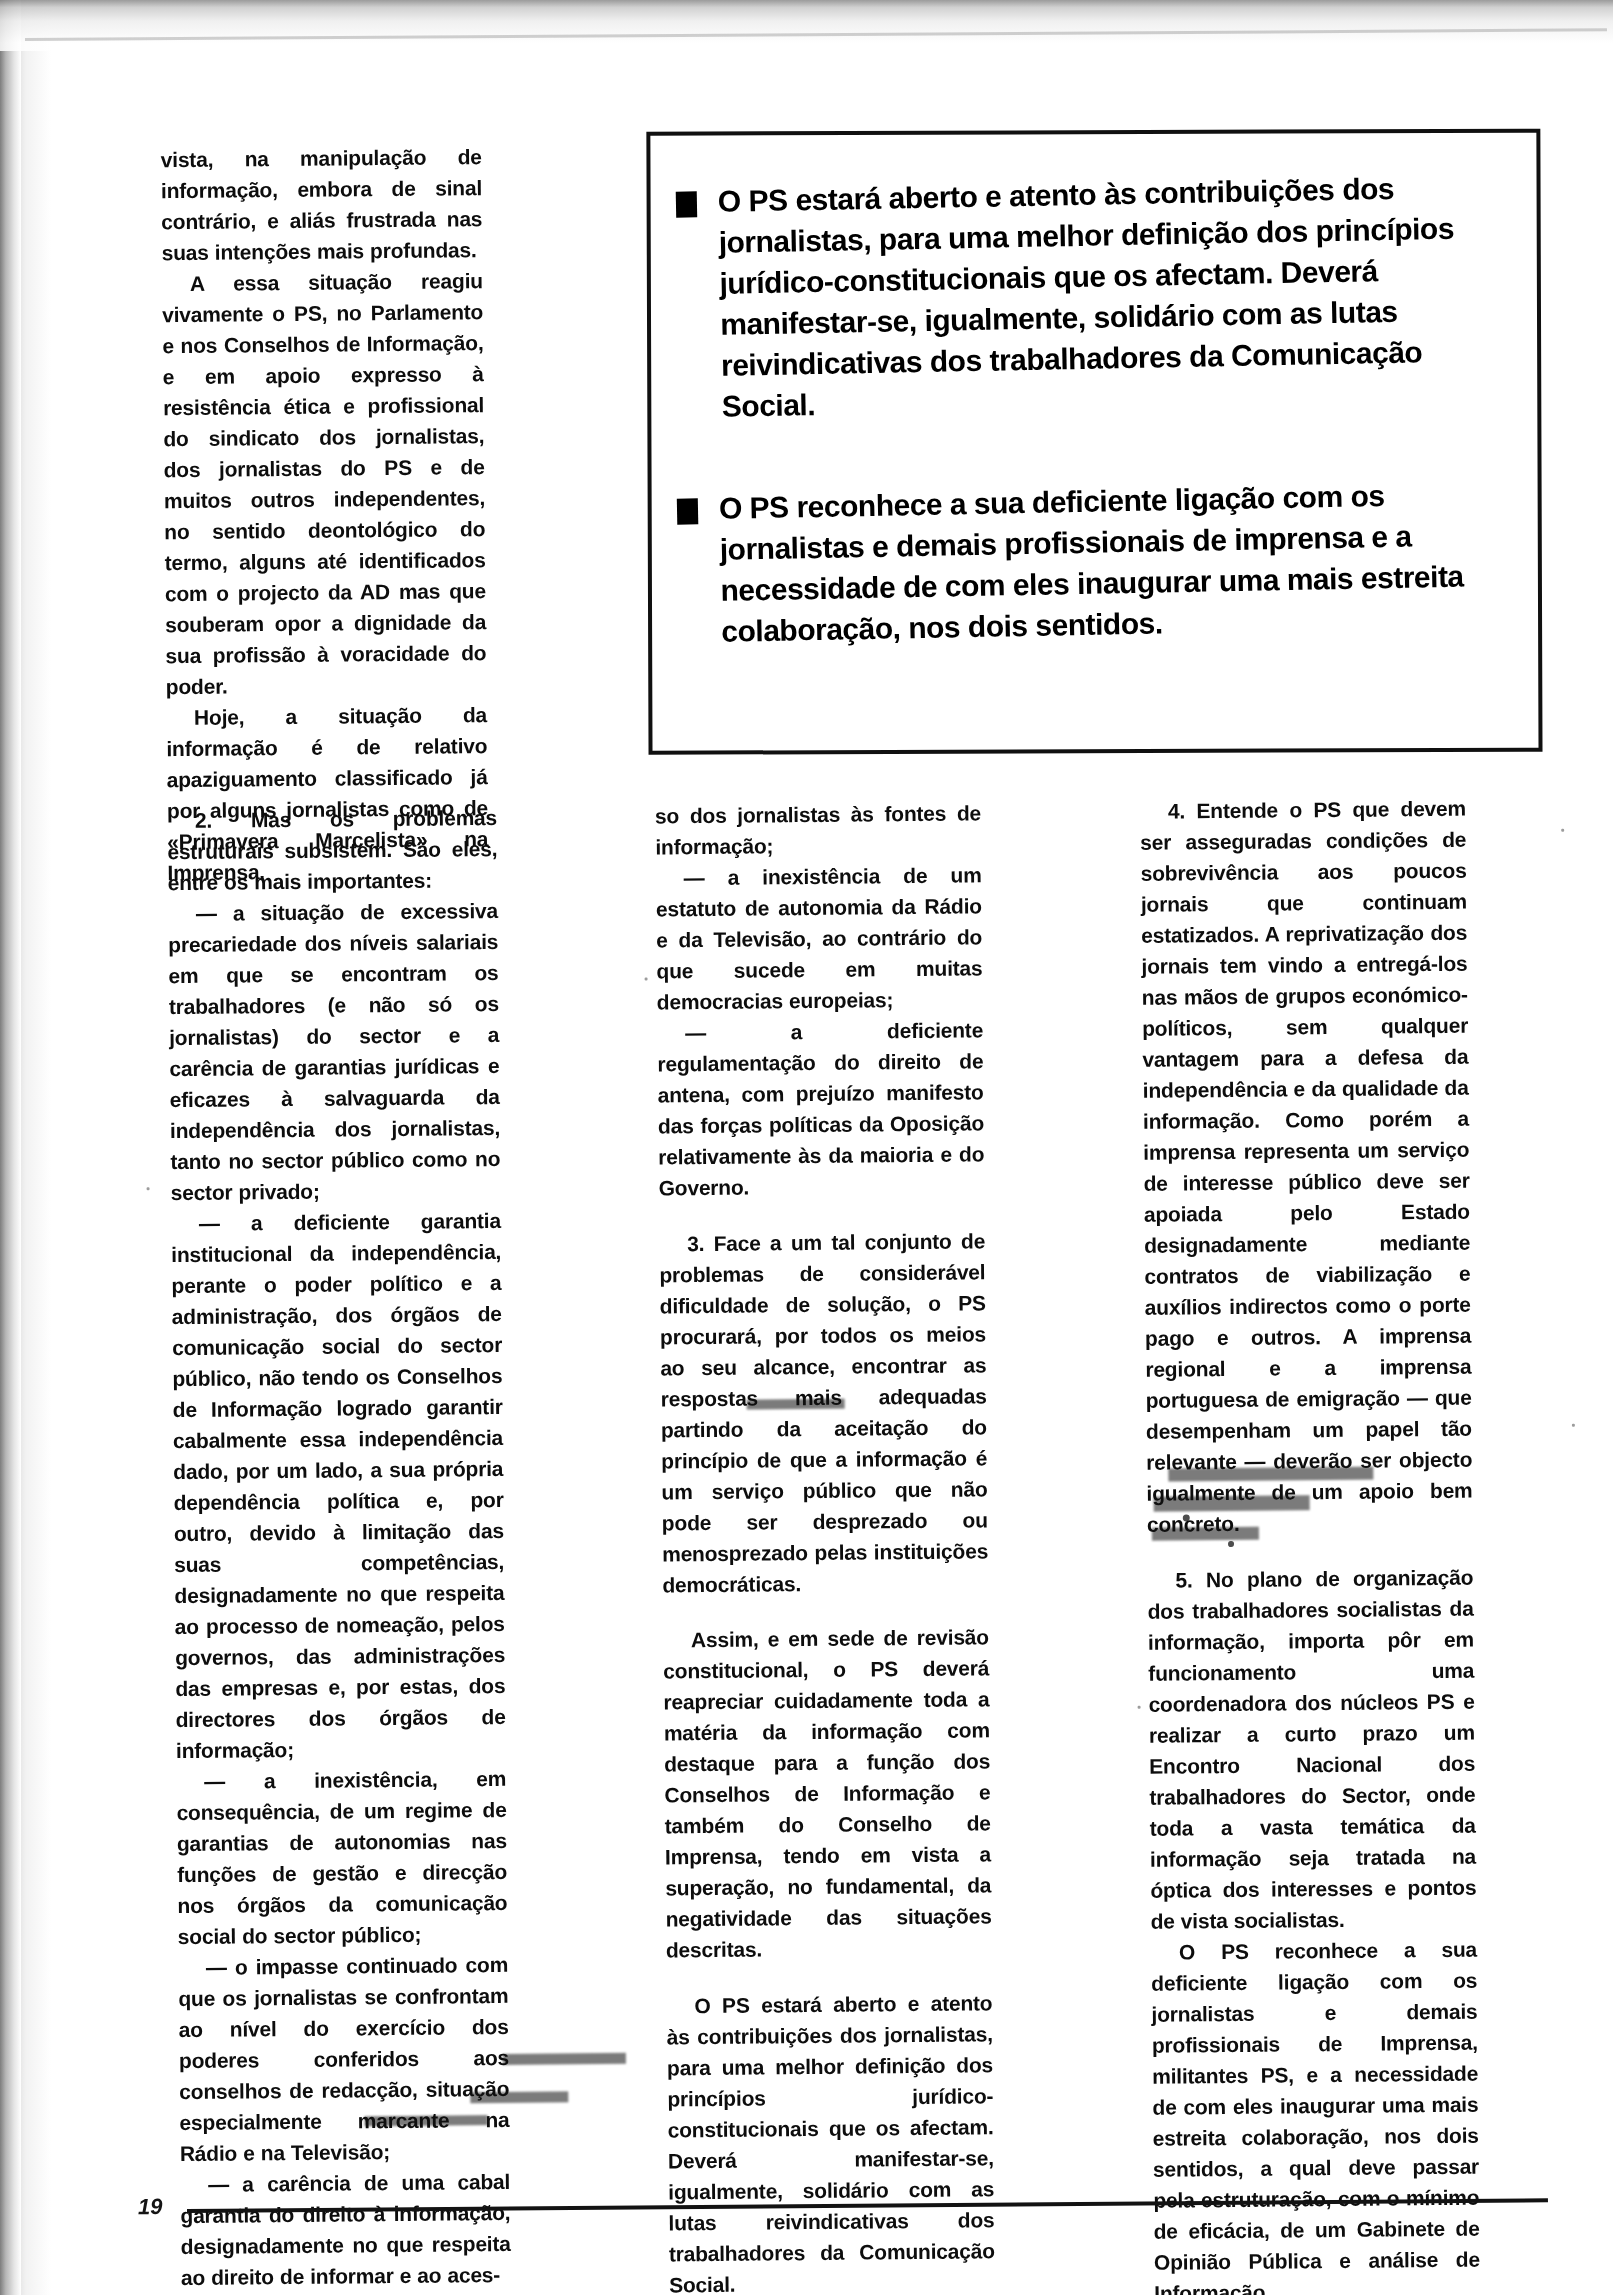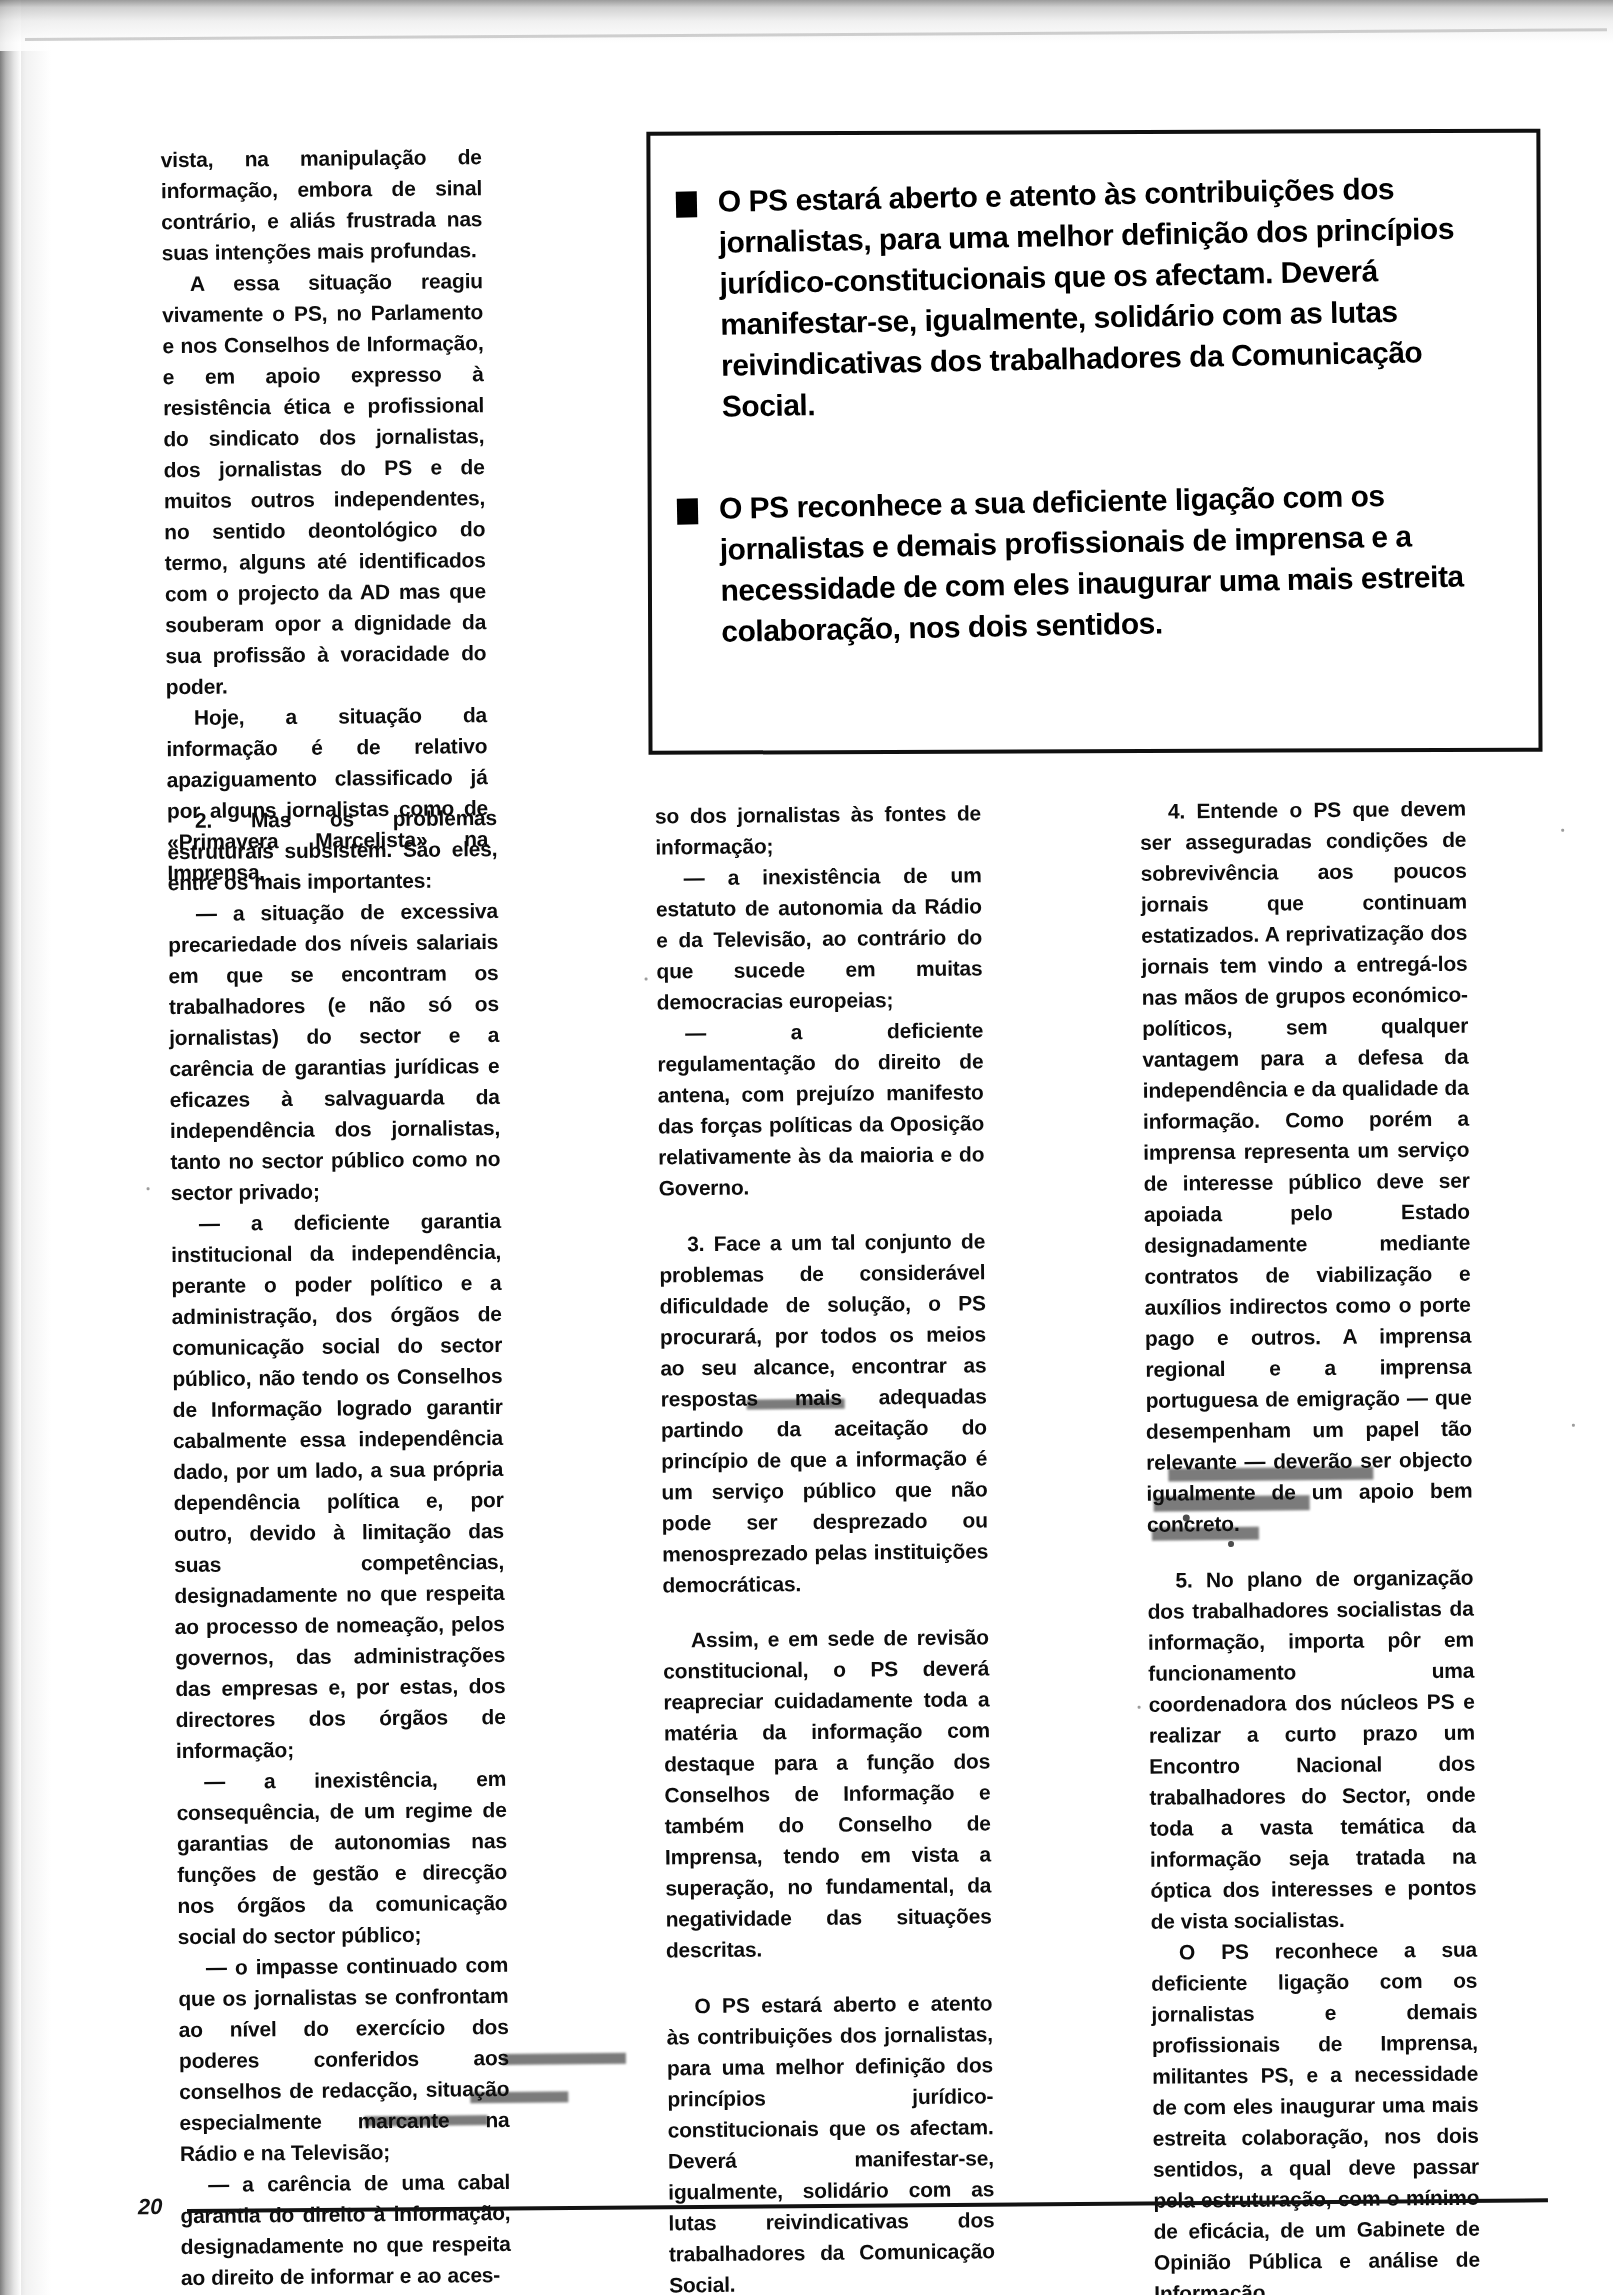--- a/index.html
+++ b/index.html
@@ -228,16 +228,16 @@
 
     <div class="speck" style="left:1562px;top:836px;"></div>
     <div class="speck" style="left:1567px;top:1431px;"></div>
     <div class="speck" style="left:144px;top:1181px;"></div>
     <div class="speck" style="left:644px;top:976px;"></div>
     <div class="speck" style="left:1130px;top:1709px;"></div>
 
   </div>
 
   <div id="bottom-rule"></div>
-  <div id="folio">20</div>
+  <div id="folio">19</div>
 
 </div>
 
 
 </body></html>

